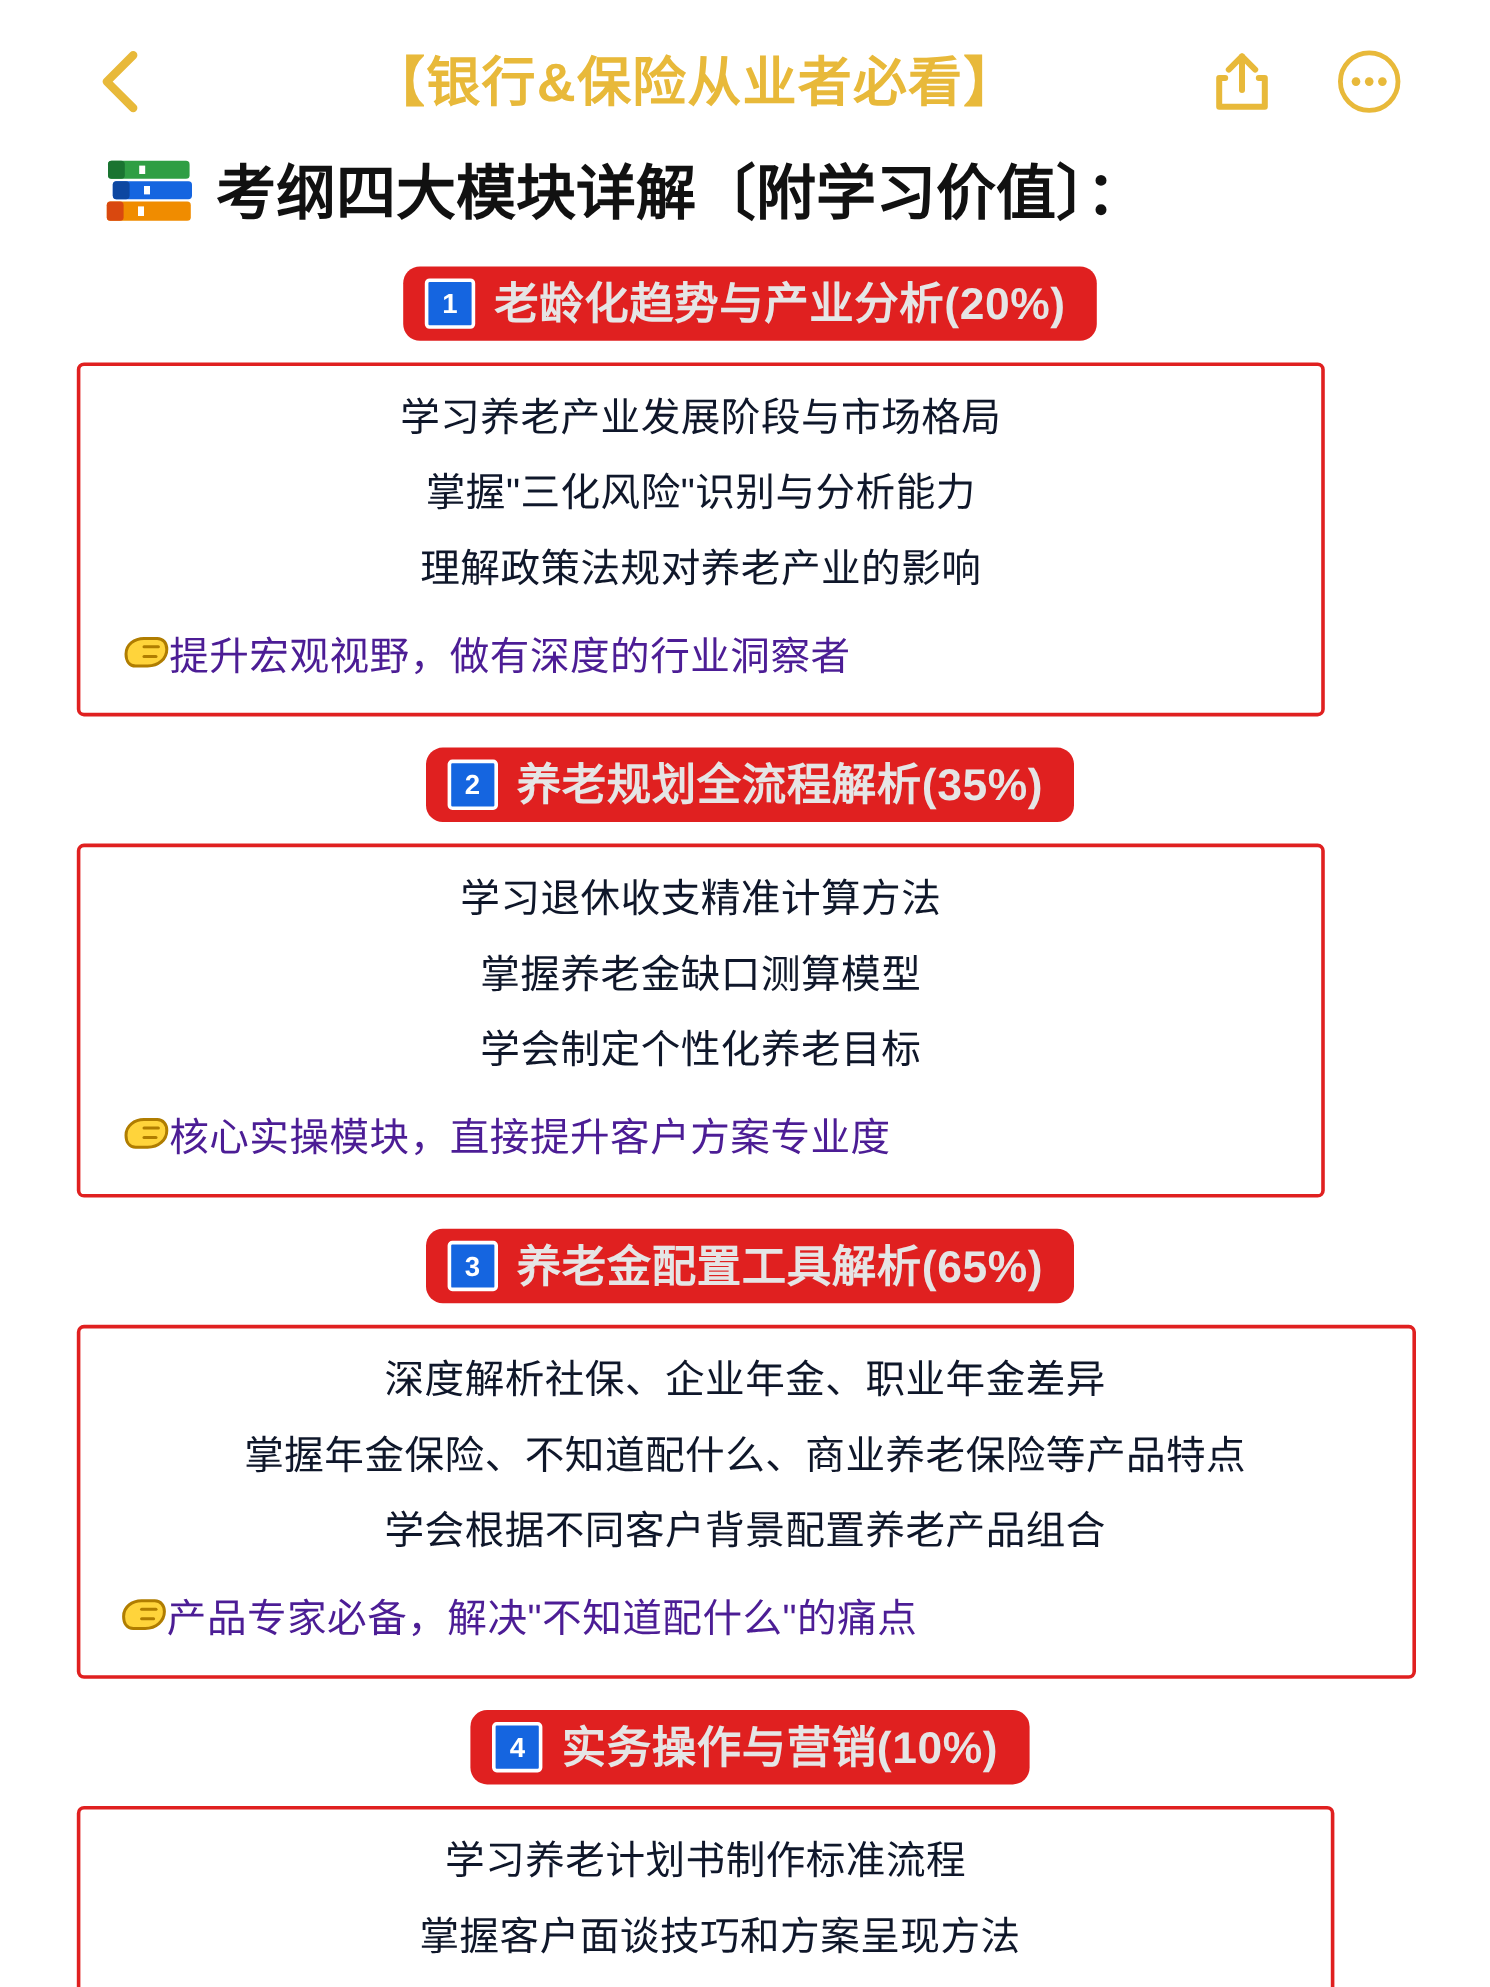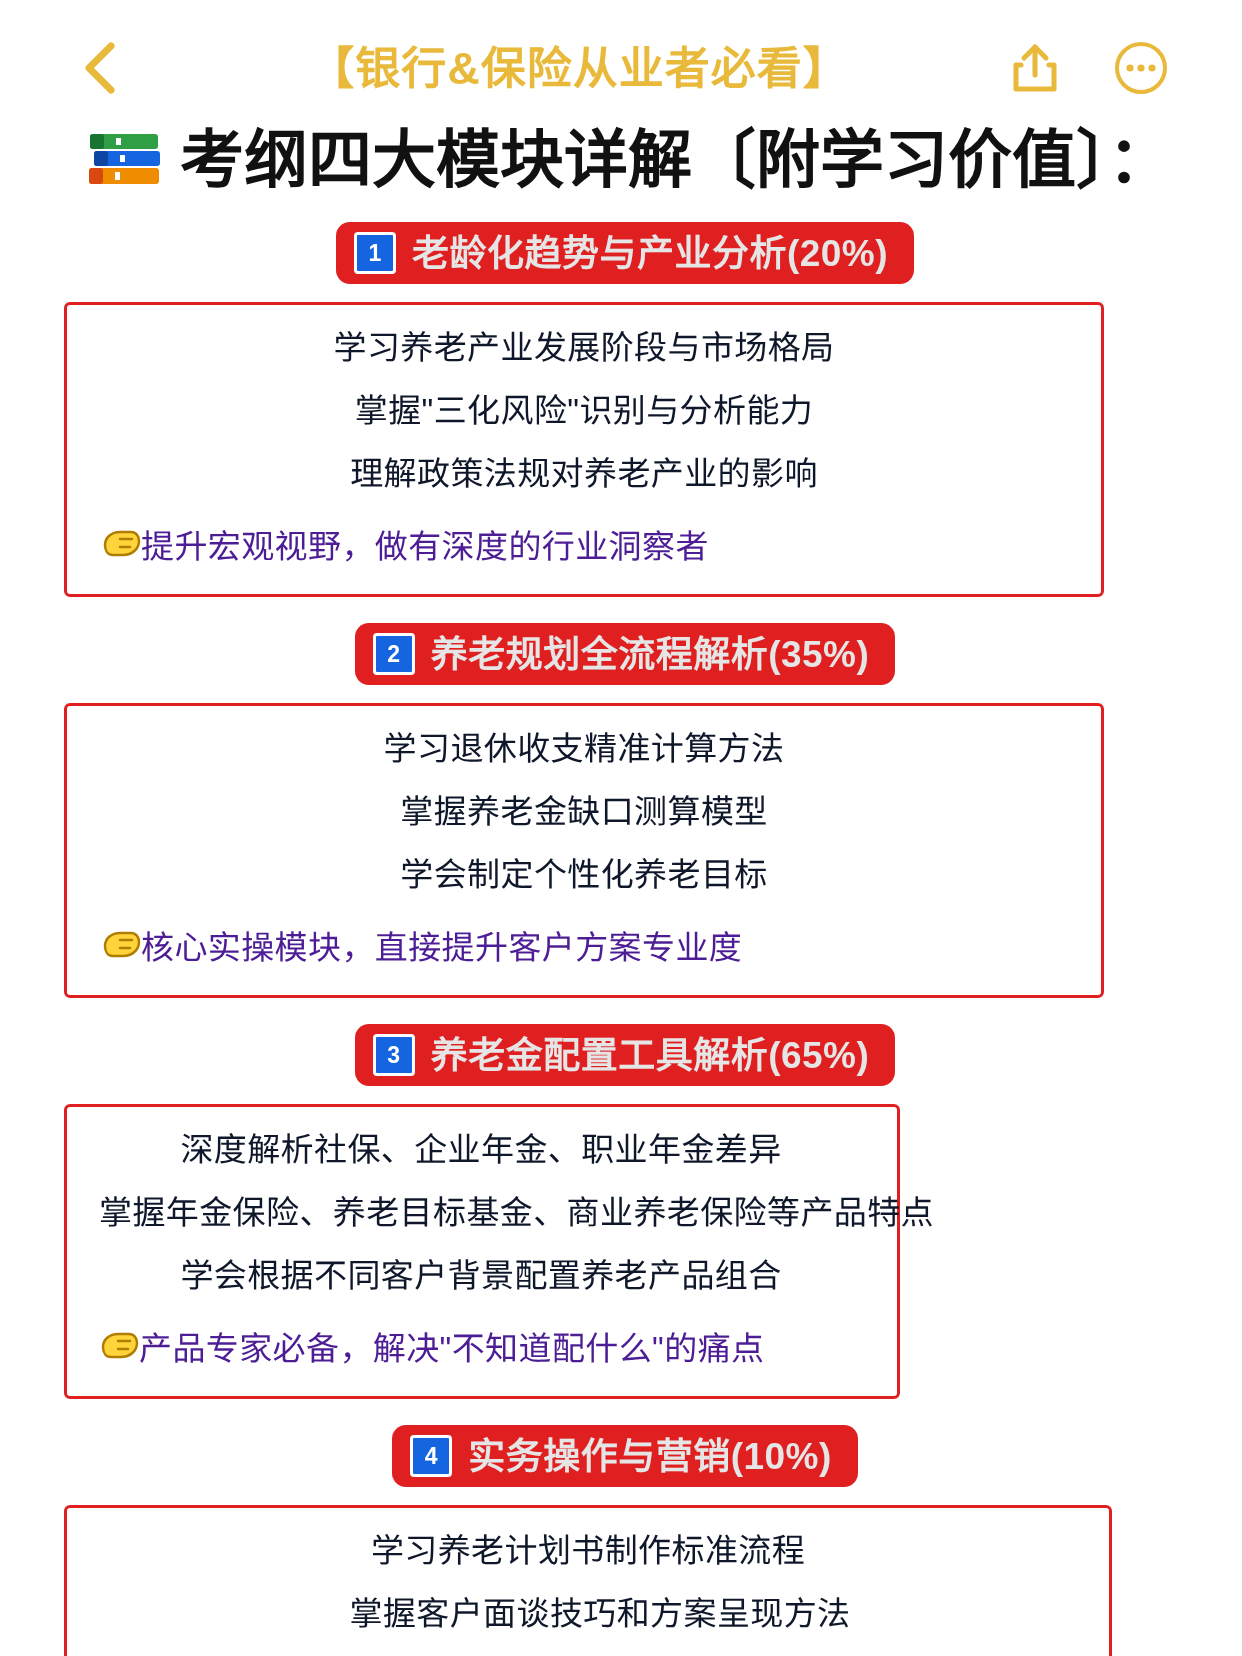--- a/index.html
+++ b/index.html
@@ -73,21 +73,21 @@
     margin-left: 22px;
     gap: 16px;
   }
   .books-icon {
     width: 78px;
     height: 70px;
     flex: 0 0 auto;
     position: relative;
   }
   .heading-text {
-    font-size: 64px;
+    font-size: 50px;
     line-height: 1.05;
     font-weight: 800;
     color: #111111;
     letter-spacing: 0px;
     white-space: nowrap;
     font-family: "DejaVu Sans", "Liberation Sans", sans-serif;
   }
 
   
   .module { margin-top: 26px; }
@@ -155,21 +155,21 @@
     width: 40px;
     height: 34px;
     display: inline-flex;
     align-items: center;
     justify-content: center;
   }
 
   
   .box-w1 { width: 1040px; }
   .box-w2 { width: 1040px; }
-  .box-w3 { width: 836px; padding-left: 32px; }
+  .box-w3 { width: 1116px; padding-left: 32px; }
   .box-w4 { width: 1048px; }
 </style>
 </head>
 <body>
 
 <div class="page">
 
   <div class="topbar">
     <div class="back-icon">
       <svg width="40" height="56" viewBox="0 0 40 56" fill="none" xmlns="http://www.w3.org/2000/svg">
@@ -257,21 +257,21 @@
     </div>
   </div>
 
   <div class="module">
     <div class="module-tag">
       <span class="tag-num">3</span>
       <span class="tag-label">养老金配置工具解析(65%)</span>
     </div>
     <div class="module-box box-w3">
       <p class="bullet">深度解析社保、企业年金、职业年金差异</p>
-      <p class="bullet">掌握年金保险、养老目标基金、商业养老保险等产品特点</p>
+      <p class="bullet">掌握年金保险、不知道配什么、商业养老保险等产品特点</p>
       <p class="bullet">学会根据不同客户背景配置养老产品组合</p>
       <div class="value-line">
         <span class="hand-icon">
           <svg width="40" height="34" viewBox="0 0 40 34" xmlns="http://www.w3.org/2000/svg">
             <path d="M4 18 C4 10 11 5 19 5 L30 5 C35 5 38 9 38 14 C38 22 31 28 22 28 L12 28 C7 28 4 24 4 18 Z" fill="#ffd43b" stroke="#b07d00" stroke-width="2.5"></path>
             <path d="M19 12 L31 12" stroke="#b07d00" stroke-width="2.5" stroke-linecap="round"></path>
             <path d="M19 20 L29 20" stroke="#b07d00" stroke-width="2.5" stroke-linecap="round"></path>
           </svg>
         </span>
         <span>产品专家必备，解决"不知道配什么"的痛点</span>

